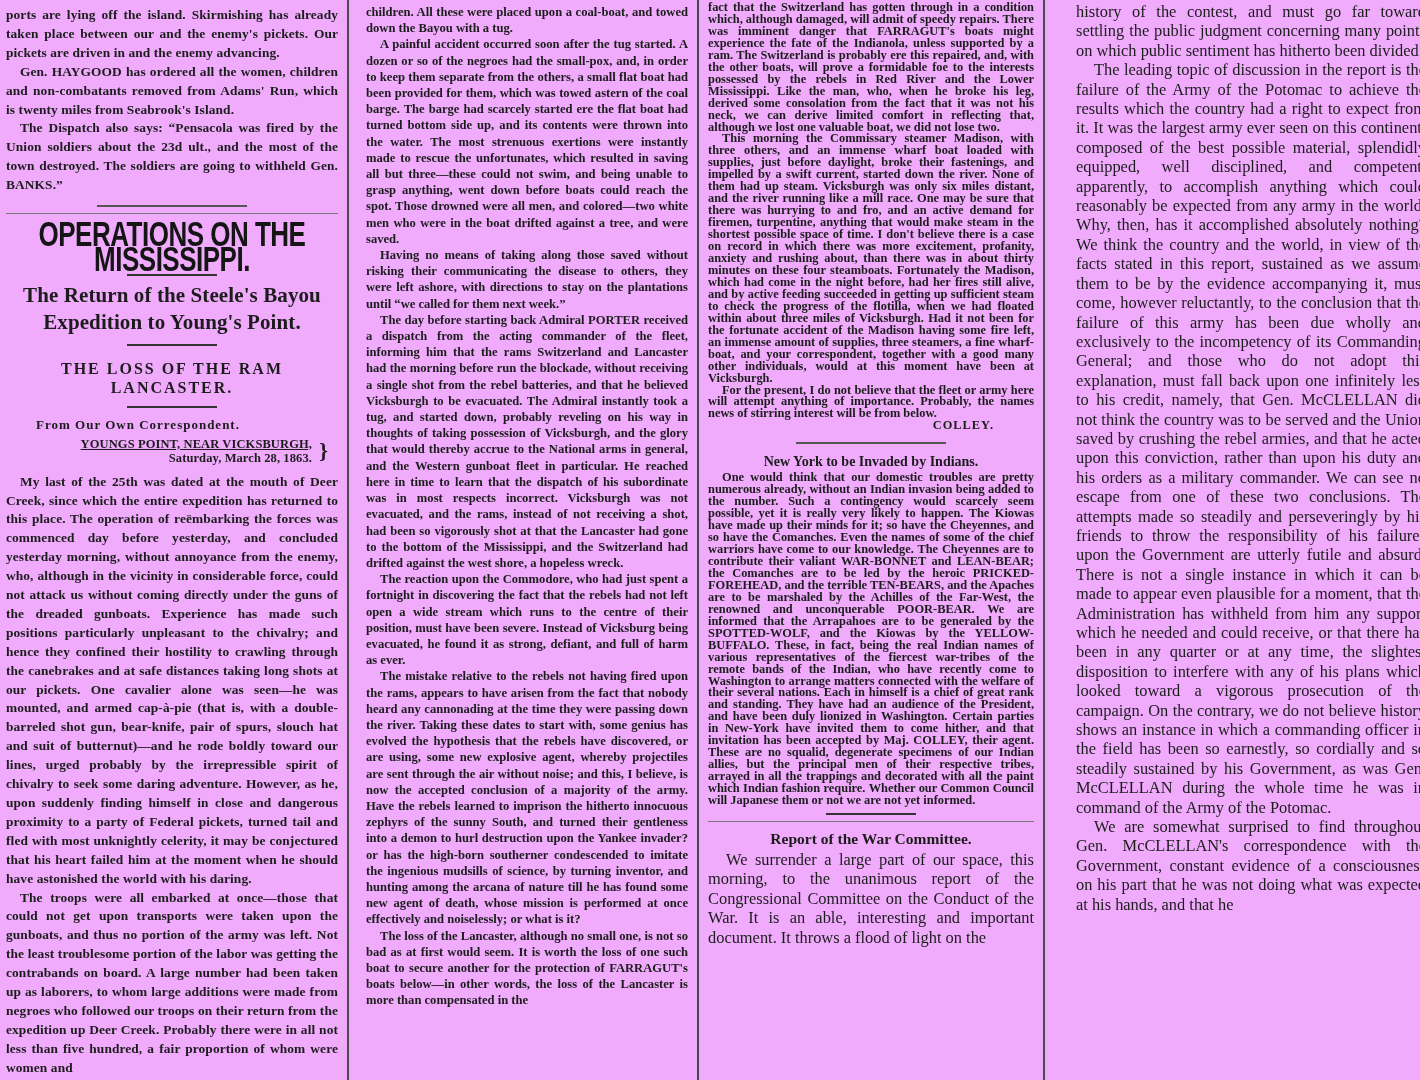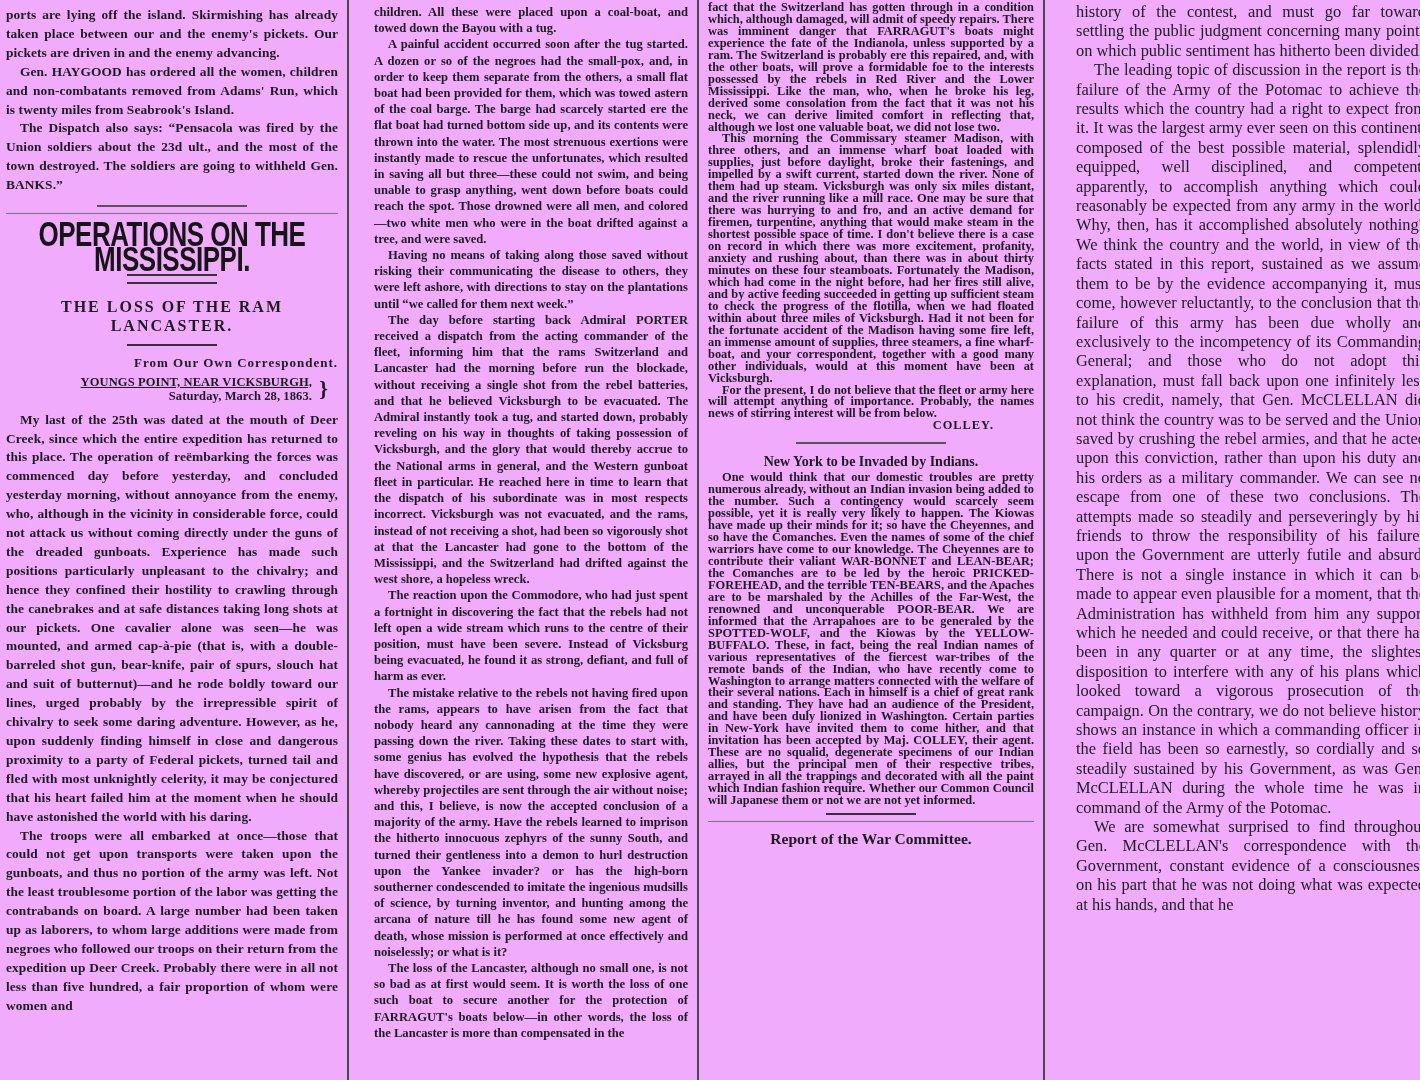--- a/index.html
+++ b/index.html
@@ -1,37 +1,37 @@
 <!DOCTYPE html>
 <html><head>
 <meta charset="utf-8">
 <style>
   html, body { margin:0; padding:0; background:#ffffff; }
   body { width:1420px; height:1080px; overflow:hidden; position:relative; color:#1c1c1c; }
   .page { position:absolute; left:0; top:0; width:1420px; height:1080px; background:#f0abfc; }
   .col { position:absolute; top:0; height:1080px; overflow:hidden; box-sizing:border-box; }
   .c1 { left:0; width:346px; padding:6px 8px 0 6px; }
-  .c2 { left:350px; width:346px; padding:4px 8px 0 24px; }
+  .c2 { left:350px; width:346px; padding:4px 8px 0 16px; }
   .c3 { left:700px; width:340px; padding:2px 6px 16px 8px; }
   .c4 { left:1064px; width:374px; padding:2px 12px 0 12px; }
   .rule { position:absolute; top:0; width:2px; height:1080px; background:#4a4a4a; }
   .r1 { left:347px; } .r2 { left:697px; } .r3 { left:1043px; }
   p { margin:0; text-align:justify; text-indent:14px; }
   .body1 { font-family:"Liberation Serif","DejaVu Serif",serif; font-weight:bold; font-size:13.4px; line-height:18.9px; letter-spacing:0.1px; }
   .body2 { font-family:"Liberation Serif","DejaVu Serif",serif; font-weight:bold; font-size:12.6px; line-height:16.2px; }
   .body3 { font-family:"Liberation Serif","DejaVu Serif",serif; font-weight:bold; font-size:12.4px; line-height:11.95px; }
   .body4 { font-family:"Liberation Serif","DejaVu Serif",serif; font-size:16.4px; line-height:19.4px; }
   .body4 p { text-indent:18px; }
   .noind { text-indent:0 !important; }
   .headline { font-family:"Liberation Sans","DejaVu Sans",sans-serif; font-weight:bold; font-size:26px; text-align:center; letter-spacing:-0.5px; transform:scaleY(1.35); margin:14px 0 8px; color:#151515; }
   .subhead { font-family:"Liberation Serif","DejaVu Serif",serif; font-weight:bold; font-size:21px; line-height:27px; text-align:center; margin:4px 0 8px; }
   .subhead2 { font-family:"Liberation Serif","DejaVu Serif",serif; font-weight:bold; font-size:16px; text-align:center; letter-spacing:2px; margin:14px 0 8px; }
   .dash { width:90px; height:2px; background:#333; margin:6px auto; }
   .dash-long { width:150px; height:2px; background:#555; margin:10px auto 0; }
-  .corr { font-family:"Liberation Serif","DejaVu Serif",serif; font-weight:bold; font-size:13px; text-align:right; letter-spacing:1px; margin:8px 0 2px 30px; }
+  .corr { font-family:"Liberation Serif","DejaVu Serif",serif; font-weight:bold; font-size:13px; text-align:left; letter-spacing:1px; margin:8px 0 2px 30px; }
   .dateline { font-family:"Liberation Serif","DejaVu Serif",serif; font-weight:bold; font-size:12.5px; line-height:14px; text-align:right; padding-right:26px; margin-bottom:8px; position:relative; }
   .brace { position:absolute; right:10px; top:0; font-size:22px; line-height:28px; }
   .sc { font-variant:small-caps;text-decoration:underline; }
   .signoff { text-align:right; padding-right:40px; letter-spacing:1px; }
   .sect-title { font-family:"Liberation Serif","DejaVu Serif",serif; font-weight:bold; font-size:14px; text-align:center; margin:10px 0 2px; }
   .sect-title2 { font-family:"Liberation Serif","DejaVu Serif",serif; font-weight:bold; font-size:15.5px; text-align:center; margin:8px 0 2px; }
   .box-rule { height:1px; background:#777; margin:6px 0; }
 </style>
 </head>
 <body>
@@ -43,20 +43,21 @@
   <div class="rule r3"></div>
 
   <div class="col c1 body1">
     <p class="noind">ports are lying off the island. Skirmishing has already taken place between our and the enemy's pickets. Our pickets are driven in and the enemy advancing.</p>
     <p>Gen. HAYGOOD has ordered all the women, children and non-combatants removed from Adams' Run, which is twenty miles from Seabrook's Island.</p>
     <p>The Dispatch also says: “Pensacola was fired by the Union soldiers about the 23d ult., and the most of the town destroyed. The soldiers are going to withheld Gen. BANKS.”</p>
     <div class="dash-long"></div>
     <div class="box-rule"></div>
     <div class="headline">OPERATIONS ON THE MISSISSIPPI.</div>
     <div class="dash"></div>
+    <div class="subhead">The Return of the Steele's Bayou Expedition to Young's Point.</div>
     <div class="dash"></div>
     <div class="subhead2">THE LOSS OF THE RAM LANCASTER.</div>
     <div class="dash"></div>
     <div class="corr">From Our Own Correspondent.</div>
     <div class="dateline">
       <div class="sc">YOUNGS POINT, NEAR VICKSBURGH,</div>
       <div>Saturday, March 28, 1863.</div>
       <span class="brace">}</span>
     </div>
     <p>My last of the 25th was dated at the mouth of Deer Creek, since which the entire expedition has returned to this place. The operation of reëmbarking the forces was commenced day before yesterday, and concluded yesterday morning, without annoyance from the enemy, who, although in the vicinity in considerable force, could not attack us without coming directly under the guns of the dreaded gunboats. Experience has made such positions particularly unpleasant to the chivalry; and hence they confined their hostility to crawling through the canebrakes and at safe distances taking long shots at our pickets. One cavalier alone was seen—he was mounted, and armed cap-à-pie (that is, with a double-barreled shot gun, bear-knife, pair of spurs, slouch hat and suit of butternut)—and he rode boldly toward our lines, urged probably by the irrepressible spirit of chivalry to seek some daring adventure. However, as he, upon suddenly finding himself in close and dangerous proximity to a party of Federal pickets, turned tail and fled with most unknightly celerity, it may be conjectured that his heart failed him at the moment when he should have astonished the world with his daring.</p>
@@ -81,20 +82,23 @@
       <p class="signoff">COLLEY.</p>
     </div>
     <div class="dash-long"></div>
     <div class="sect-title">New York to be Invaded by Indians.</div>
     <div class="body3">
       <p>One would think that our domestic troubles are pretty numerous already, without an Indian invasion being added to the number. Such a contingency would scarcely seem possible, yet it is really very likely to happen. The Kiowas have made up their minds for it; so have the Cheyennes, and so have the Comanches. Even the names of some of the chief warriors have come to our knowledge. The Cheyennes are to contribute their valiant WAR-BONNET and LEAN-BEAR; the Comanches are to be led by the heroic PRICKED-FOREHEAD, and the terrible TEN-BEARS, and the Apaches are to be marshaled by the Achilles of the Far-West, the renowned and unconquerable POOR-BEAR. We are informed that the Arrapahoes are to be generaled by the SPOTTED-WOLF, and the Kiowas by the YELLOW-BUFFALO. These, in fact, being the real Indian names of various representatives of the fiercest war-tribes of the remote bands of the Indian, who have recently come to Washington to arrange matters connected with the welfare of their several nations. Each in himself is a chief of great rank and standing. They have had an audience of the President, and have been duly lionized in Washington. Certain parties in New-York have invited them to come hither, and that invitation has been accepted by Maj. COLLEY, their agent. These are no squalid, degenerate specimens of our Indian allies, but the principal men of their respective tribes, arrayed in all the trappings and decorated with all the paint which Indian fashion require. Whether our Common Council will Japanese them or not we are not yet informed.</p>
     </div>
     <div class="dash"></div>
     <div class="box-rule"></div>
     <div class="sect-title2">Report of the War Committee.</div>
+    <div class="body4">
+      <p>We surrender a large part of our space, this morning, to the unanimous report of the Congressional Committee on the Conduct of the War. It is an able, interesting and important document. It throws a flood of light on the</p>
+    </div>
   </div>
 
   <div class="col c4 body4">
     <p class="noind">history of the contest, and must go far toward settling the public judgment concerning many points on which public sentiment has hitherto been divided.</p>
     <p>The leading topic of discussion in the report is the failure of the Army of the Potomac to achieve the results which the country had a right to expect from it. It was the largest army ever seen on this continent, composed of the best possible material, splendidly equipped, well disciplined, and competent, apparently, to accomplish anything which could reasonably be expected from any army in the world. Why, then, has it accomplished absolutely nothing? We think the country and the world, in view of the facts stated in this report, sustained as we assume them to be by the evidence accompanying it, must come, however reluctantly, to the conclusion that the failure of this army has been due wholly and exclusively to the incompetency of its Commanding General; and those who do not adopt this explanation, must fall back upon one infinitely less to his credit, namely, that Gen. McCLELLAN did not think the country was to be served and the Union saved by crushing the rebel armies, and that he acted upon this conviction, rather than upon his duty and his orders as a military commander. We can see no escape from one of these two conclusions. The attempts made so steadily and perseveringly by his friends to throw the responsibility of his failures upon the Government are utterly futile and absurd. There is not a single instance in which it can be made to appear even plausible for a moment, that the Administration has withheld from him any support which he needed and could receive, or that there has been in any quarter or at any time, the slightest disposition to interfere with any of his plans which looked toward a vigorous prosecution of the campaign. On the contrary, we do not believe history shows an instance in which a commanding officer in the field has been so earnestly, so cordially and so steadily sustained by his Government, as was Gen. McCLELLAN during the whole time he was in command of the Army of the Potomac.</p>
     <p>We are somewhat surprised to find throughout Gen. McCLELLAN's correspondence with the Government, constant evidence of a consciousness on his part that he was not doing what was expected at his hands, and that he</p>
   </div>
 
 </div>
 

